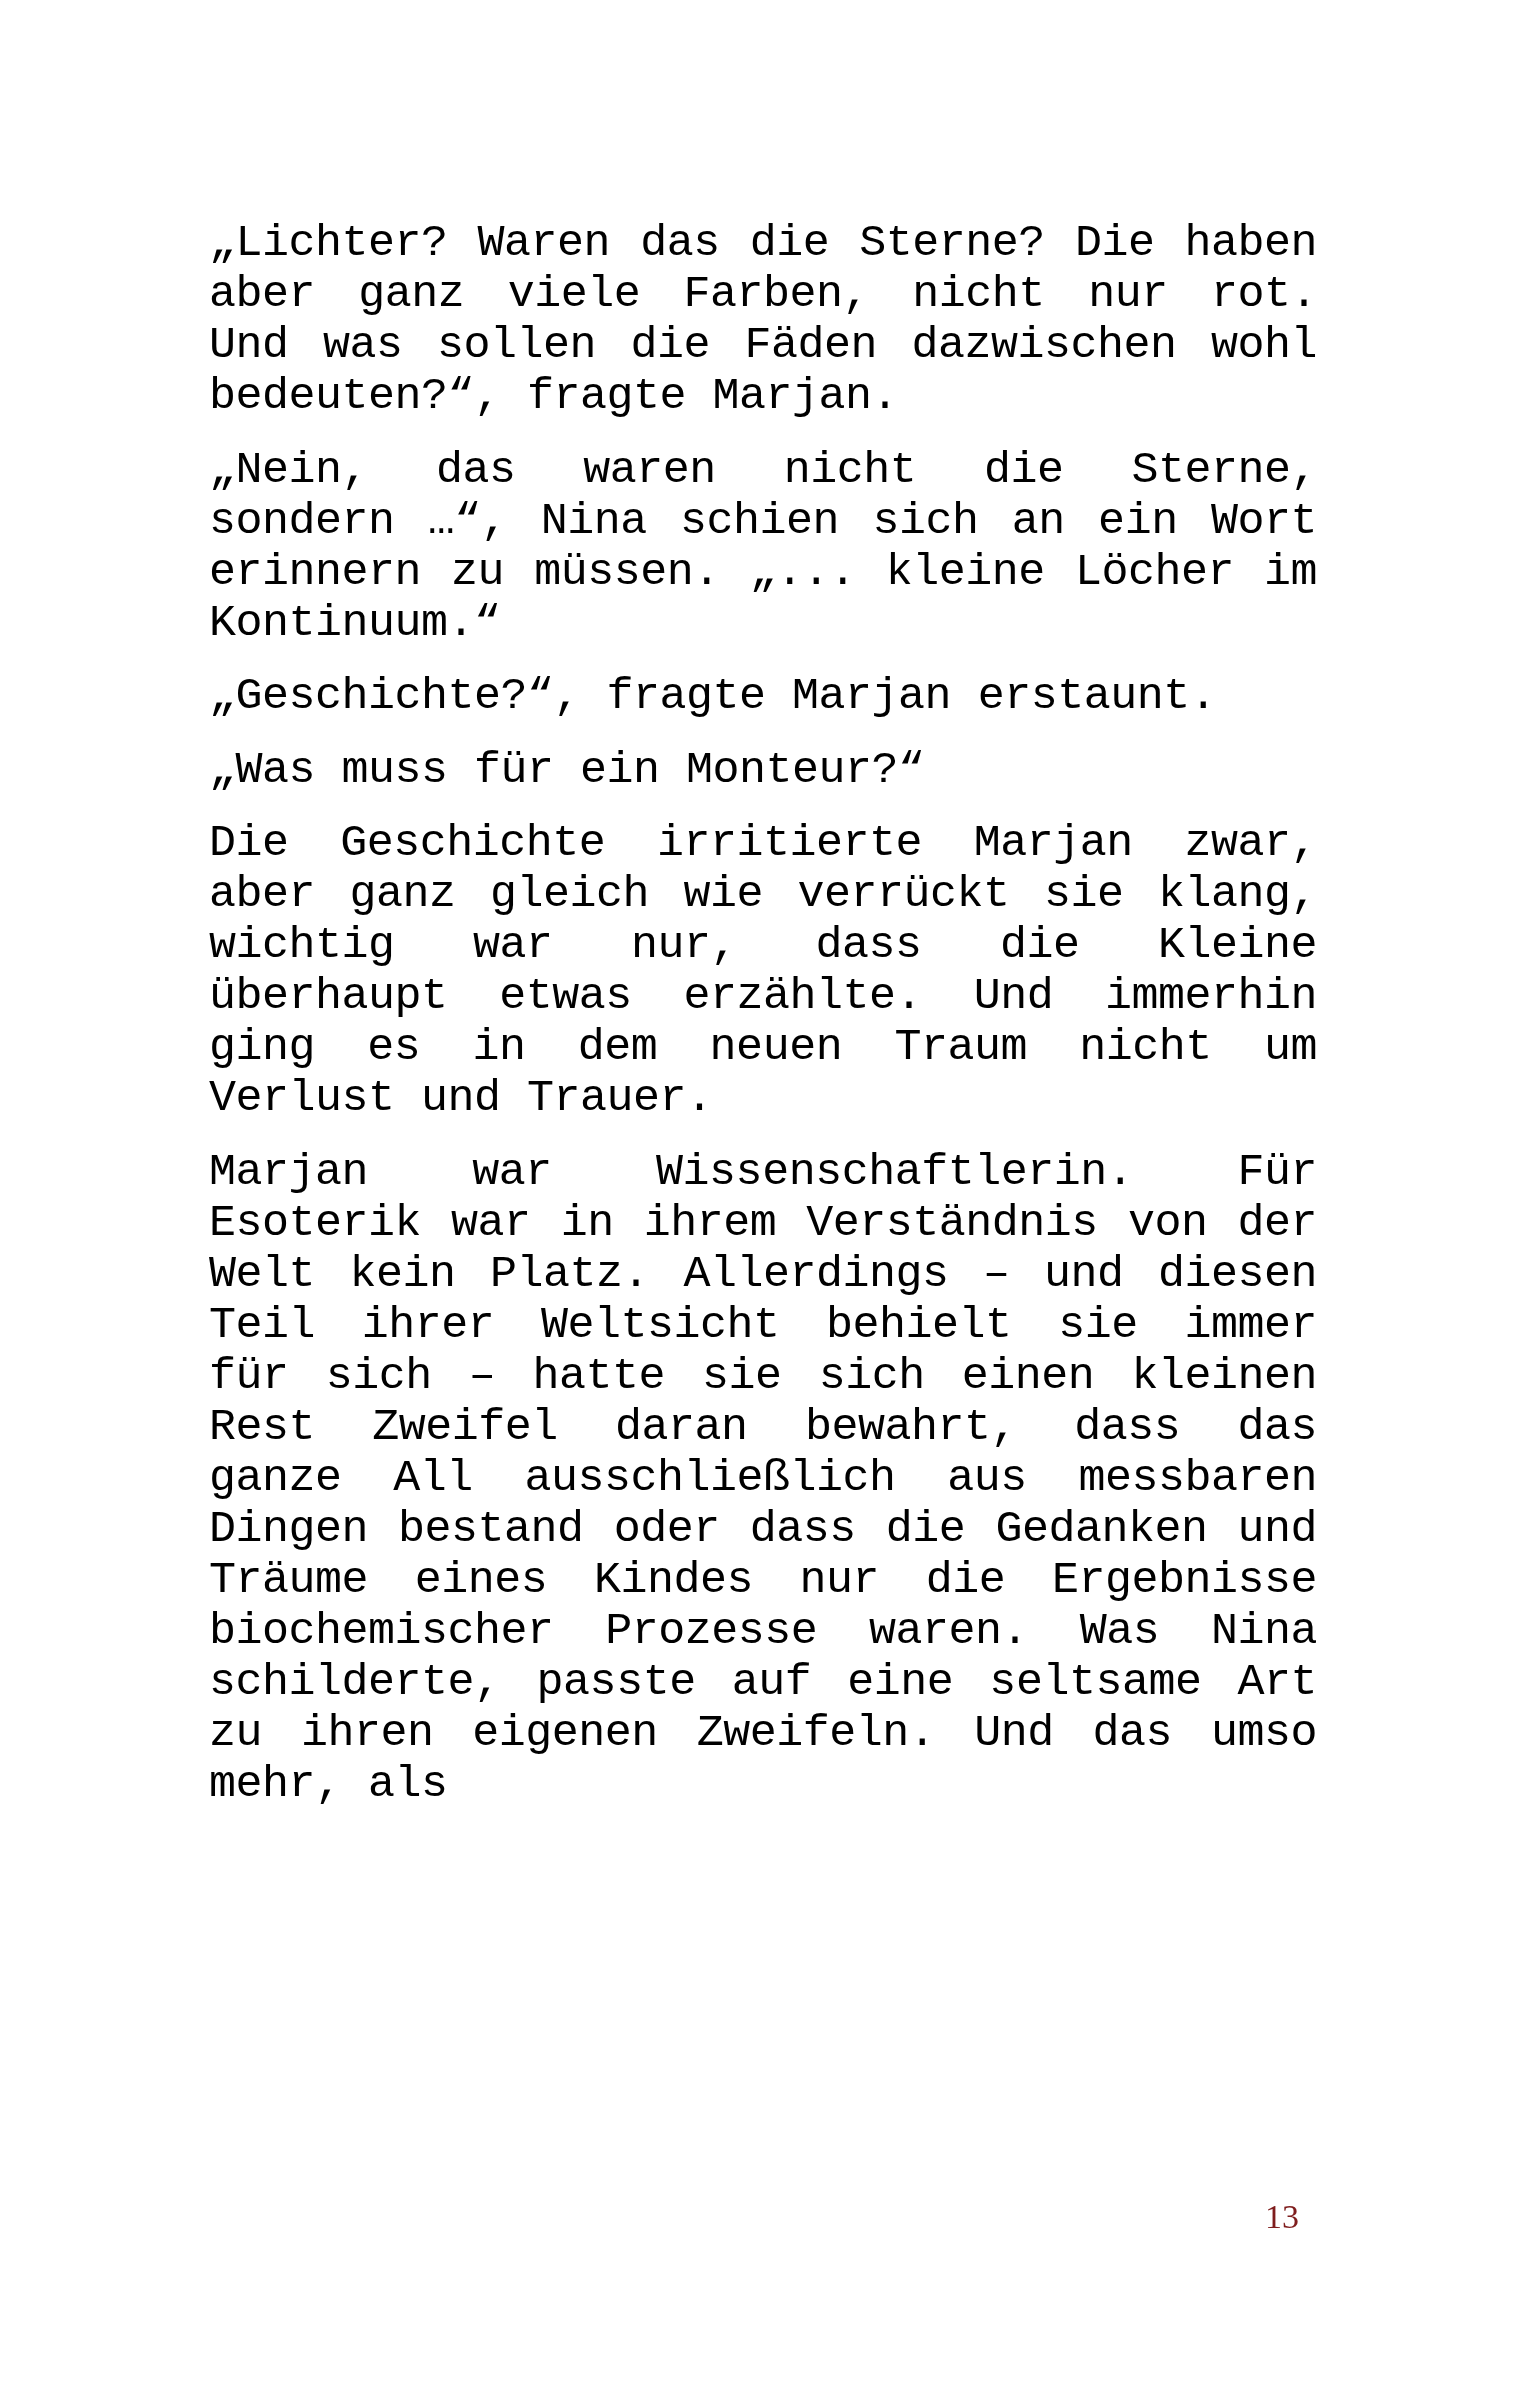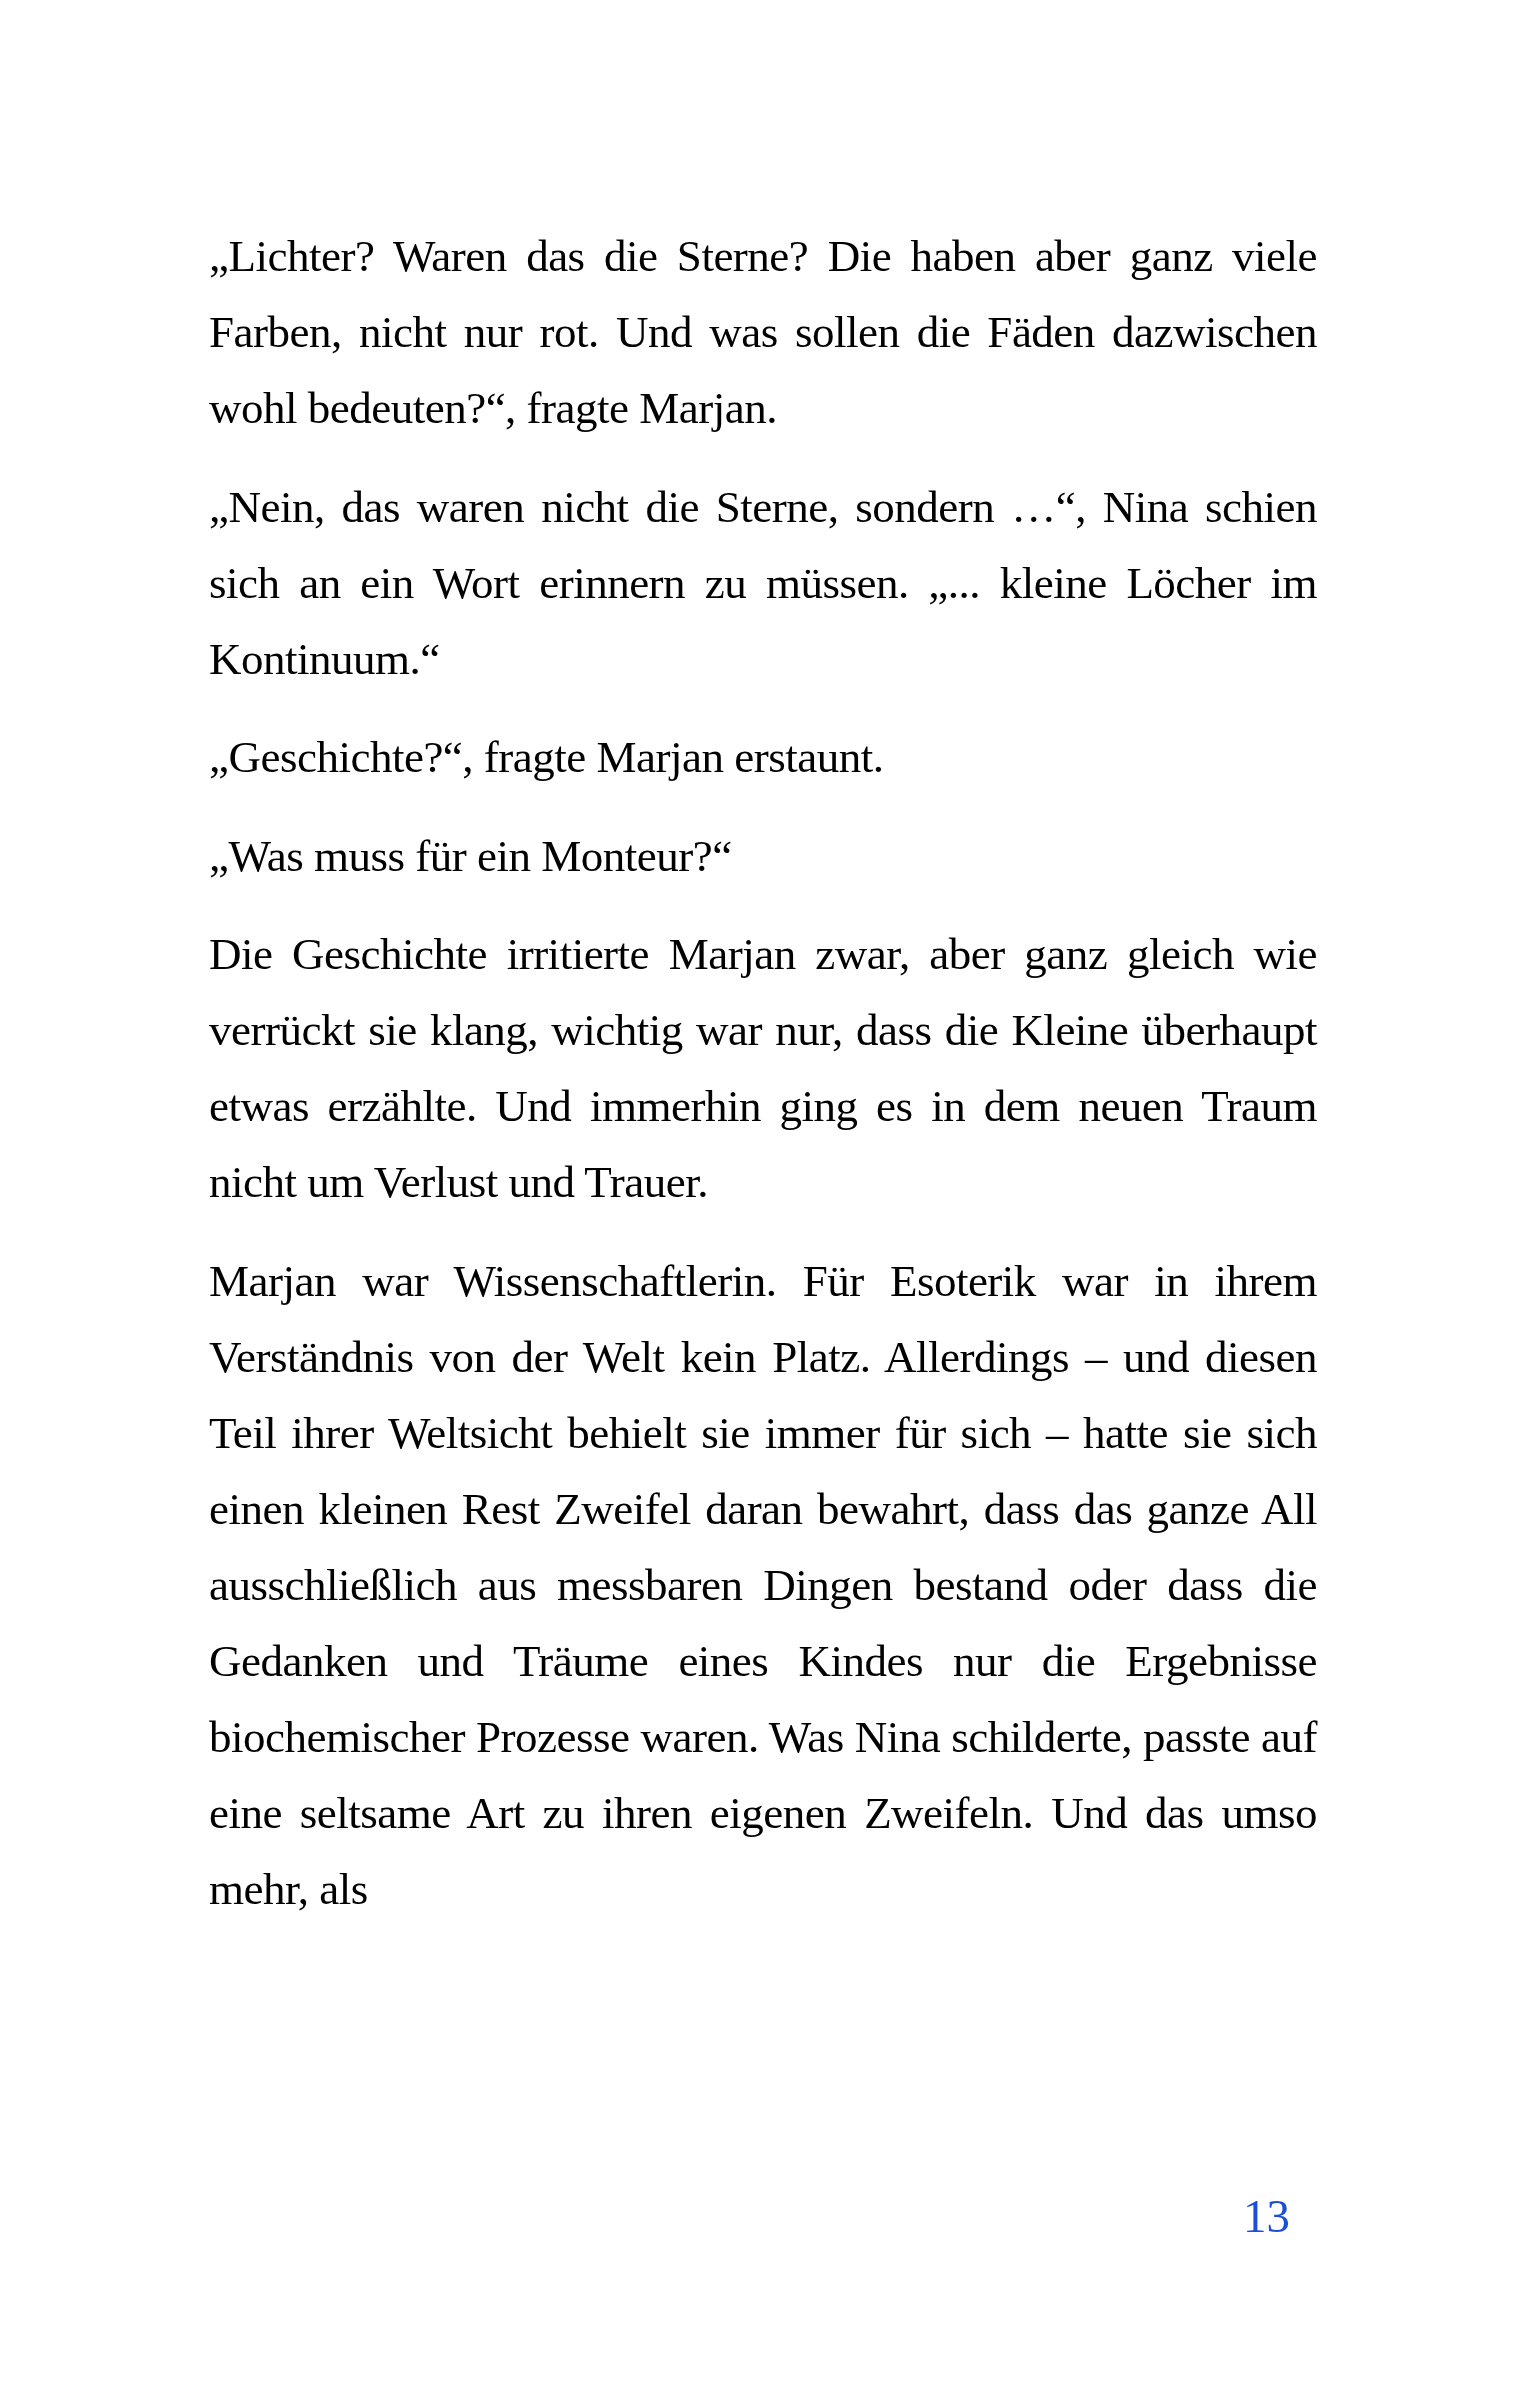--- a/index.html
+++ b/index.html
@@ -22,36 +22,37 @@
   }
   .text-block {
     position: absolute;
     left: 209px;
     top: 218px;
     width: 1108px;
   }
   p.para {
     margin: 0 0 22.5px 0;
     font-size: 45px;
-    line-height: 76px;
+    line-height: 51px;
     text-align: justify;
     text-justify: inter-word;
     hyphens: none;
     letter-spacing: -0.5px;
+    font-family: Liberation Mono, monospace;
   }
   p.para:last-child {
     margin-bottom: 8px;
   }
   .page-number {
     position: absolute;
     top: 2190px;
-    right: 226px;
-    font-size: 47px;
+    right: 217px;
+    font-size: 34px;
     line-height: 53px;
-    color: #1d4ed8;
+    color: #7f1d1d;
   }
 </style>
 </head>
 <body>
 
 <div class="page">
 
   <div class="text-block">
     <p class="para">„Lichter? Waren das die Sterne? Die haben aber ganz viele Farben, nicht nur rot. Und was sollen die Fäden dazwischen wohl bedeuten?“, fragte Marjan.</p>
     <p class="para">„Nein, das waren nicht die Sterne, sondern …“, Nina schien sich an ein Wort erinnern zu müssen. „... kleine Löcher im Kontinuum.“</p>

